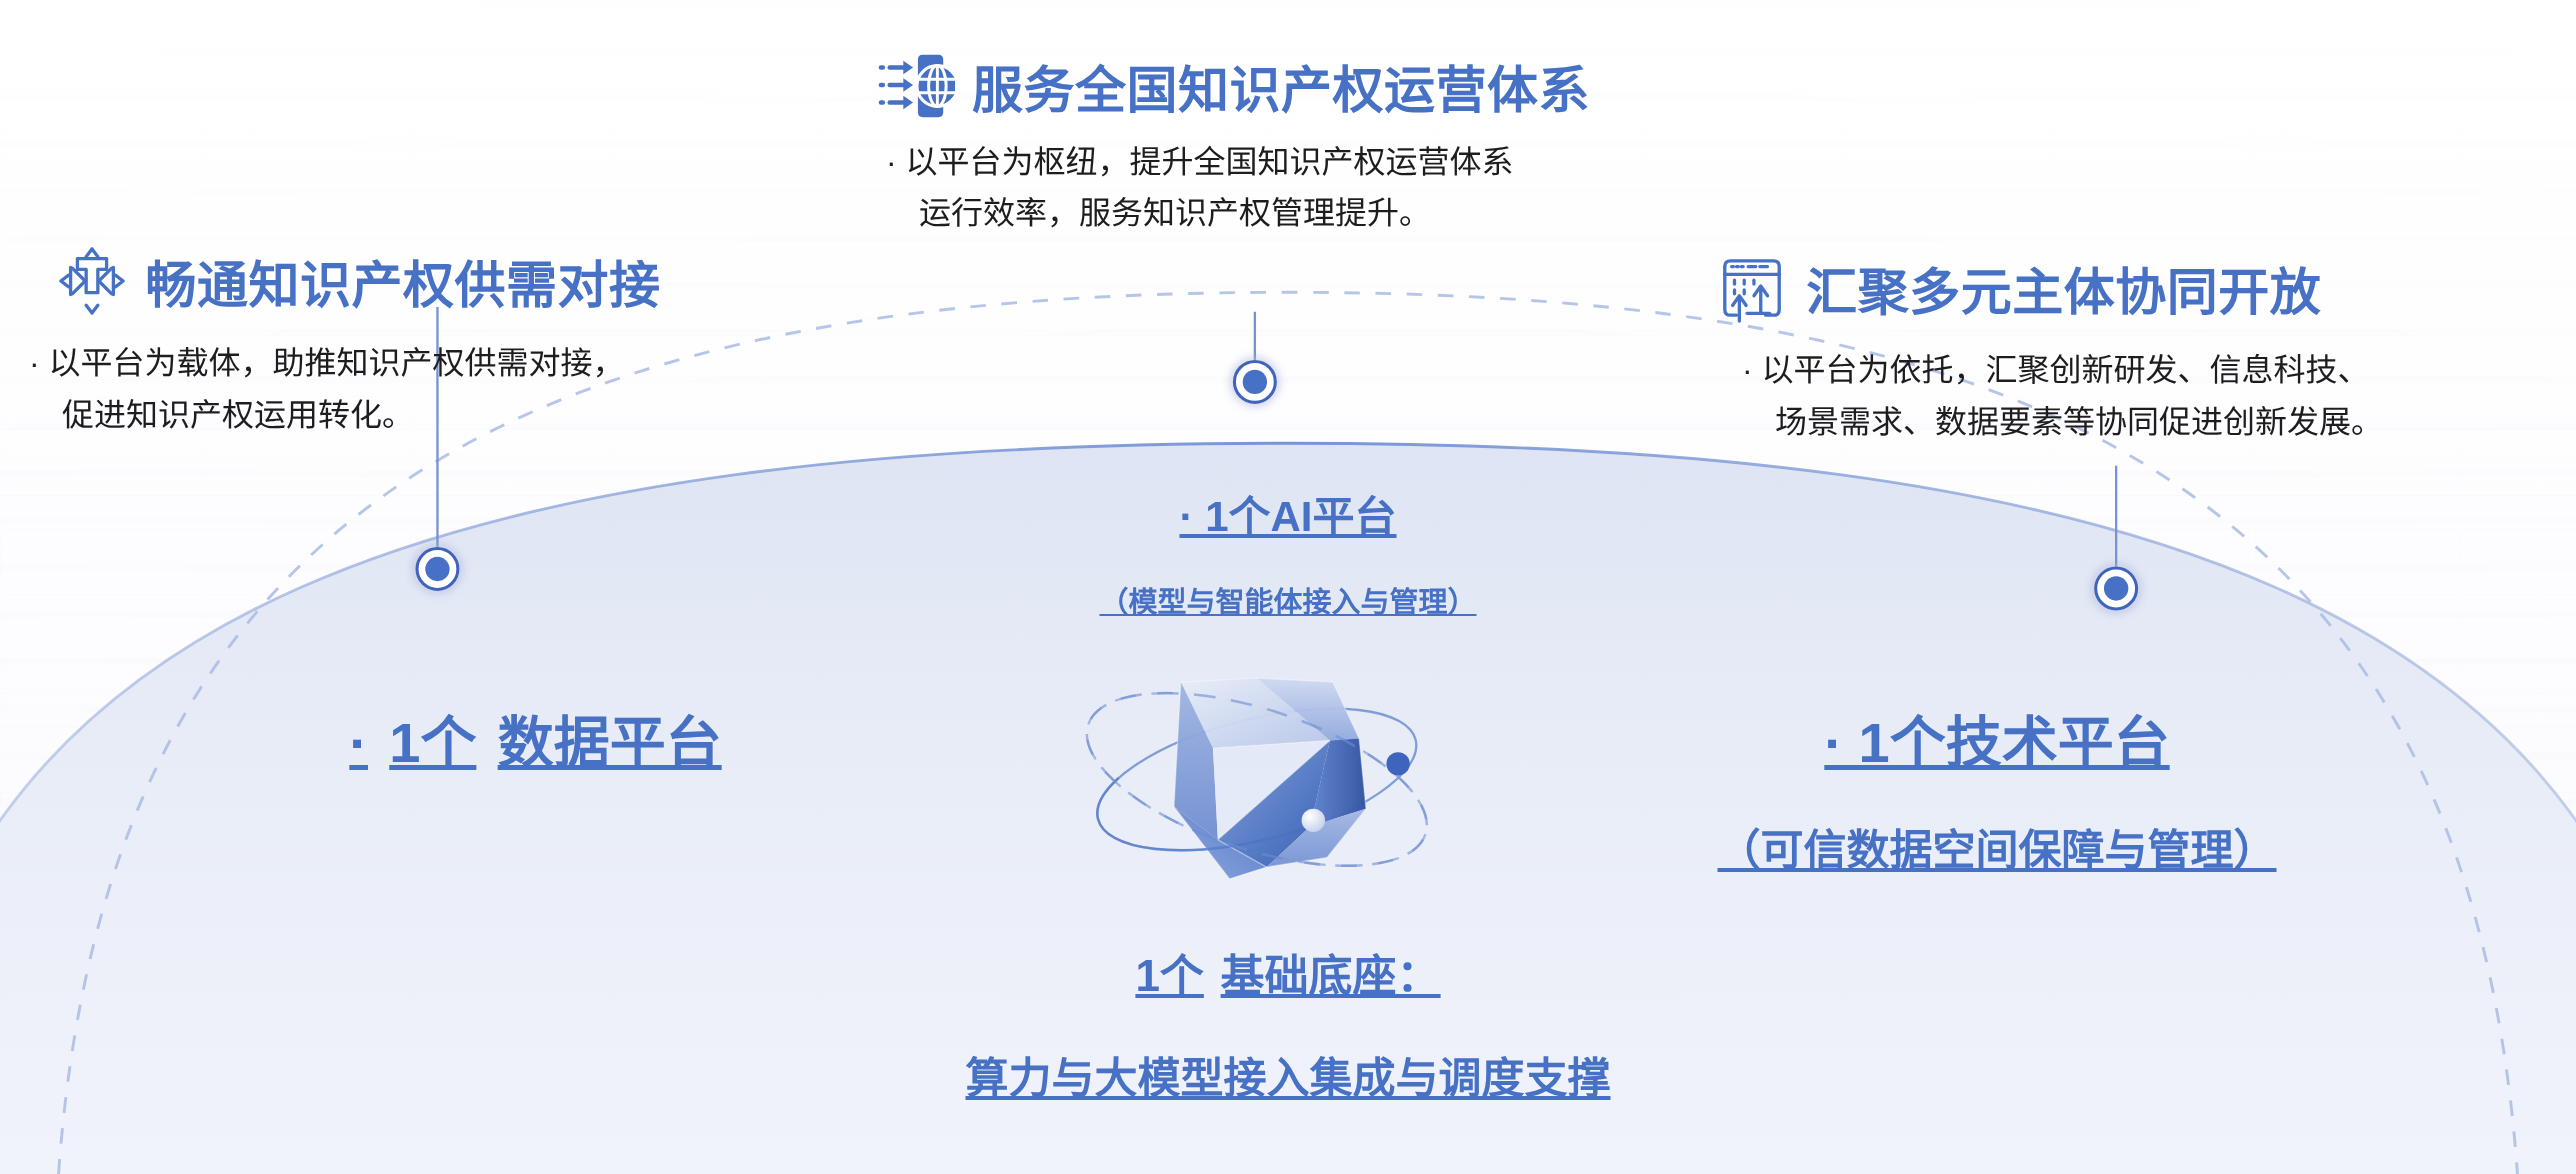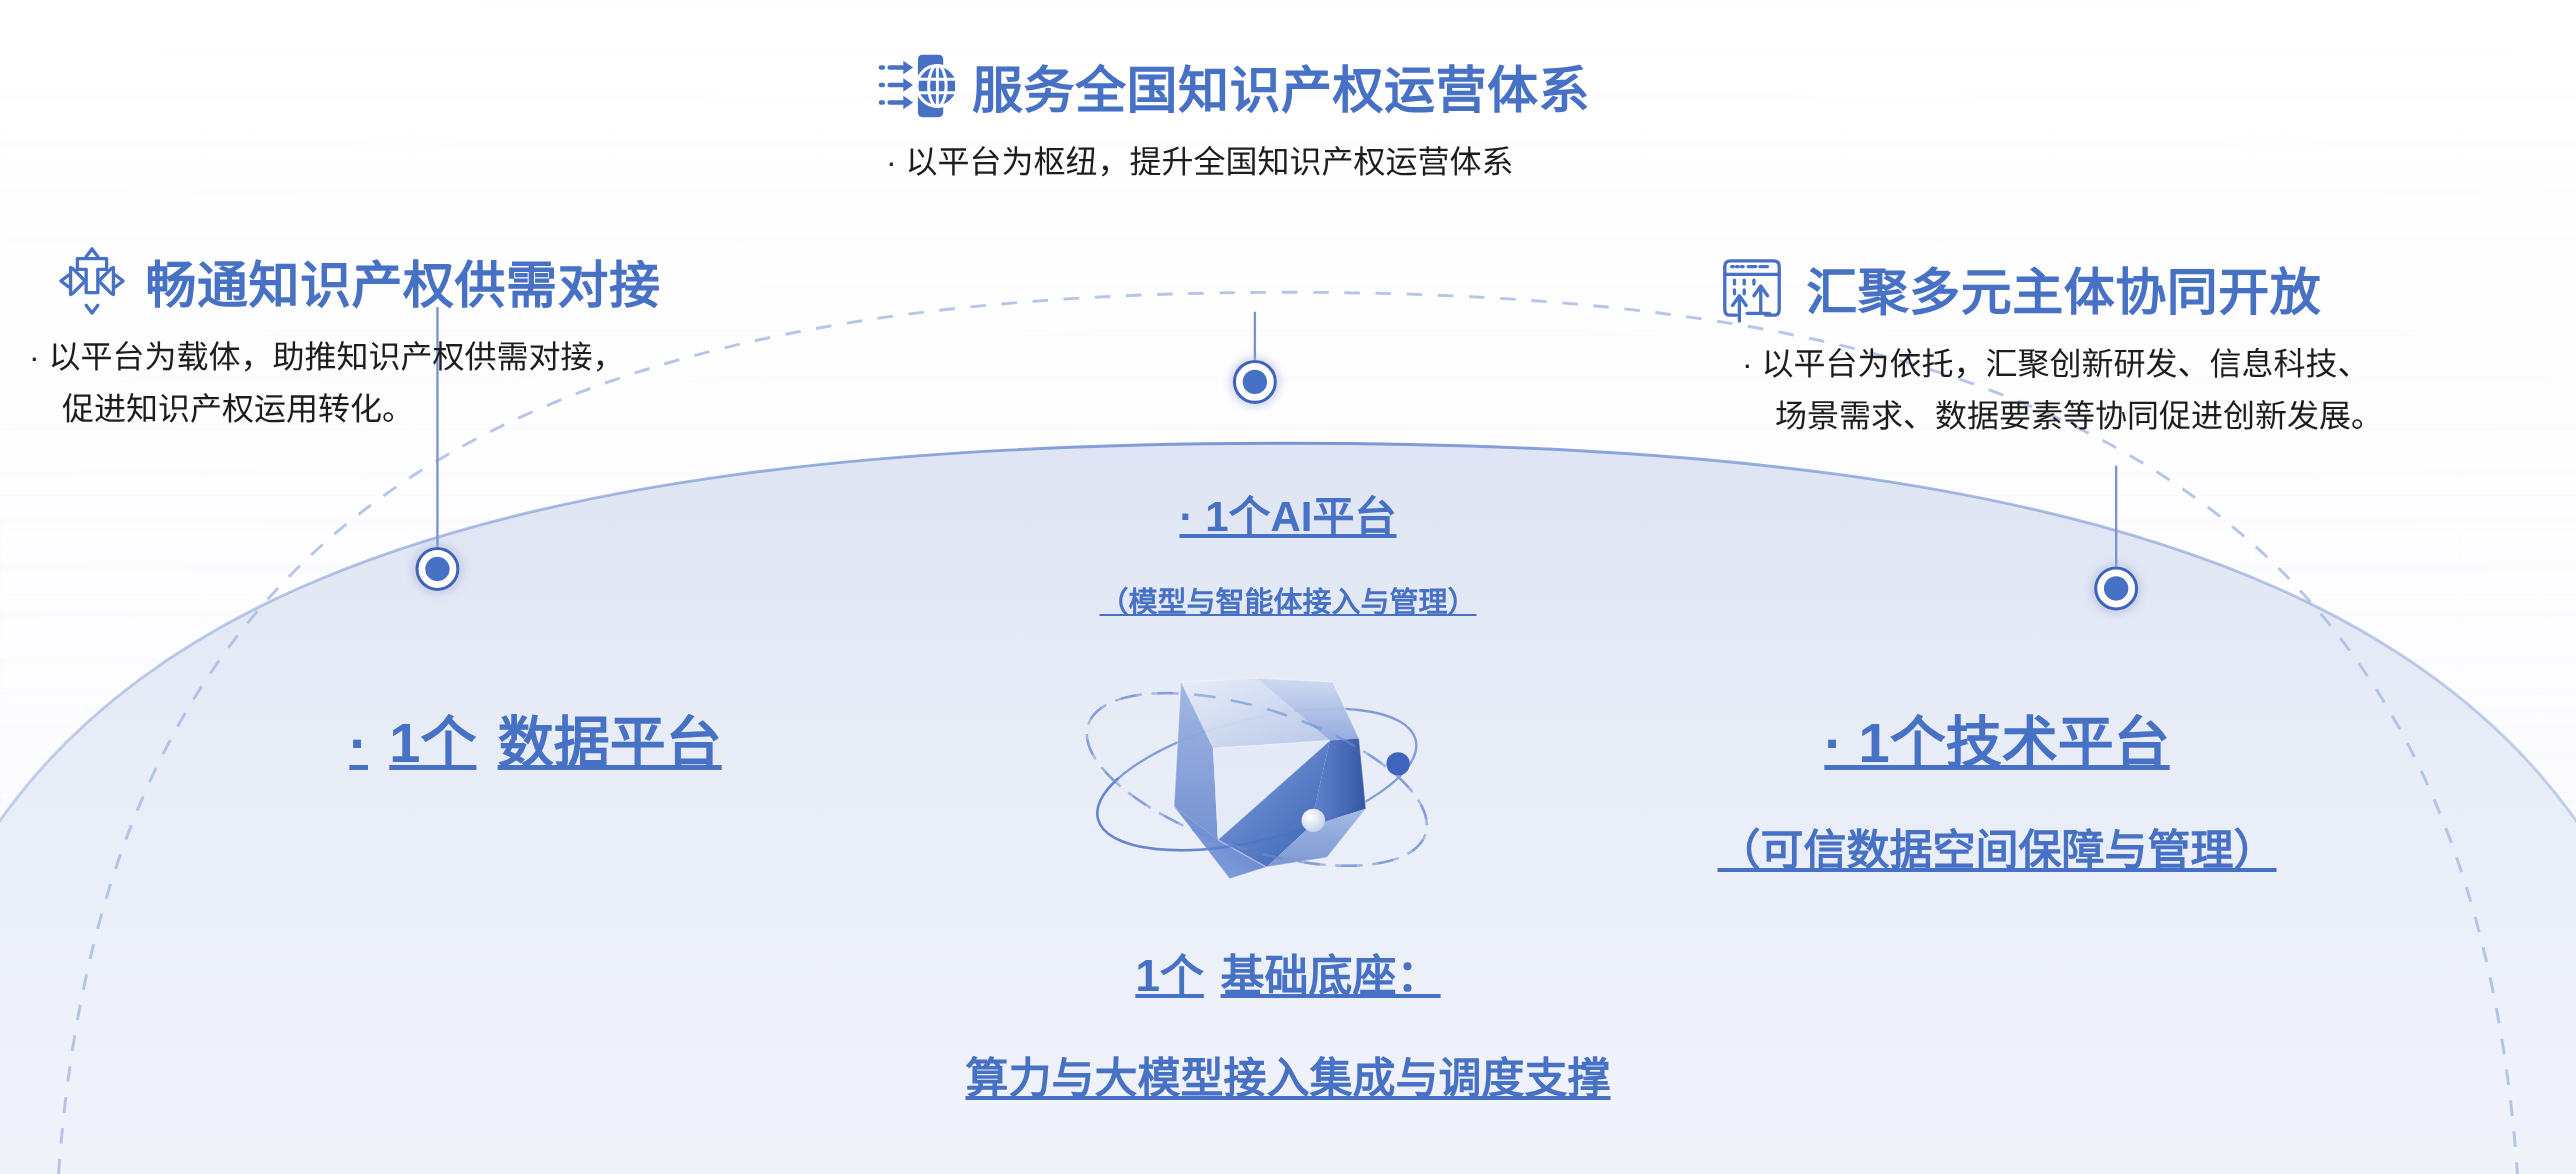--- a/index.html
+++ b/index.html
@@ -55,21 +55,21 @@
   .callout .head{display:flex;align-items:center;gap:17.5px;}
   .callout .icon{flex:0 0 auto;line-height:0;}
   .callout .title{
     color:#4771c4;
     font-weight:700;
     font-size:51px;
     letter-spacing:0.5px;
     white-space:nowrap;
   }
   .callout .body{
-    margin-top:14px;
+    margin-top:20px;
     color:#1d1d1f;
     font-size:32px;
     line-height:1.62;
     font-weight:500;
   }
   .callout .body .ln{white-space:nowrap;display:block;}
   .callout .body .ln.indent{padding-left:33px;}
 
   #callout-left{left:29px;top:244px;width:857px;}
   #callout-left .head{padding-left:27px;}
@@ -266,20 +266,21 @@
           <circle cx="64" cy="37" r="21" fill="none" stroke="#ffffff" stroke-width="3.2"></circle>
           <ellipse cx="64" cy="37" rx="9" ry="21" fill="none" stroke="#ffffff" stroke-width="3"></ellipse>
           <path d="M44 30 H85 M44 44 H85" stroke="#ffffff" stroke-width="3"></path>
           <path d="M64 16 V58" stroke="#ffffff" stroke-width="3"></path>
         </svg>
       </span>
       <span class="title">服务全国知识产权运营体系</span>
     </div>
     <div class="body">
       <span class="ln">· 以平台为枢纽，提升全国知识产权运营体系</span>
+      <span class="ln indent">运行效率，服务知识产权管理提升。</span>
     </div>
   </div>
 
   <div class="callout" id="callout-right">
     <div class="head">
       <span class="icon">
         <svg width="74" height="70" viewBox="0 0 76 72" fill="none" stroke="#4771c4" stroke-width="3.4" stroke-linecap="round" stroke-linejoin="round">
           <path d="M10 14 q0-6 6-6 h44 q6 0 6 6 v44 q0 6 -6 6 h-8"></path>
           <path d="M10 14 v44 q0 6 6 6 h6"></path>
           <path d="M10 22 H66"></path>

